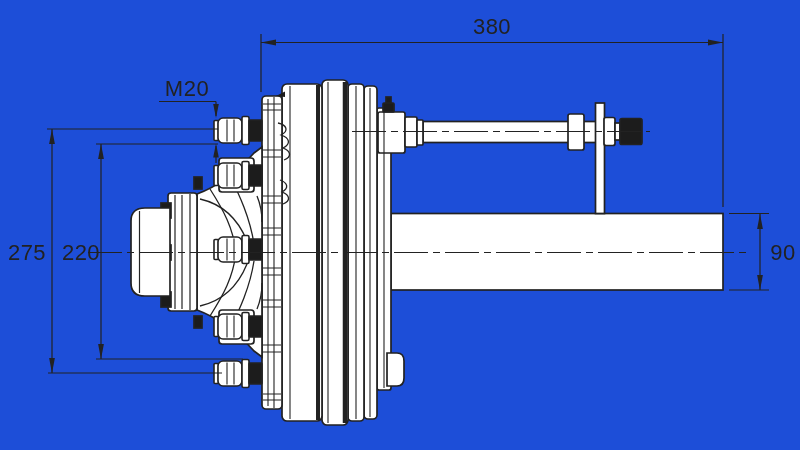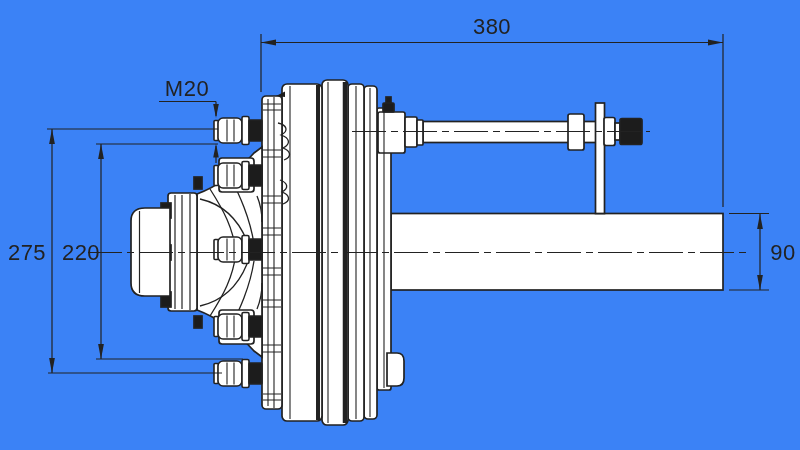--- a/index.html
+++ b/index.html
@@ -1,16 +1,16 @@
 <!DOCTYPE html>
 <html><head>
 <meta charset="utf-8">
 <style>
   html,body{margin:0;padding:0;background:#ffffff;}
-  .stage{position:relative;width:800px;height:450px;background:#3b82f6;overflow:hidden;
+  .stage{position:relative;width:800px;height:450px;background:#1d4ed8;overflow:hidden;
          font-family:"Liberation Sans",sans-serif;}
   svg{display:block;}
   .dimtext{font-family:"Liberation Sans",sans-serif;font-size:22px;fill:#222222;letter-spacing:0.5px;}
 </style>
 </head>
 <body>
 
 <div class="stage">
 <svg width="800" height="450" viewBox="0 0 800 450">
   <defs>

